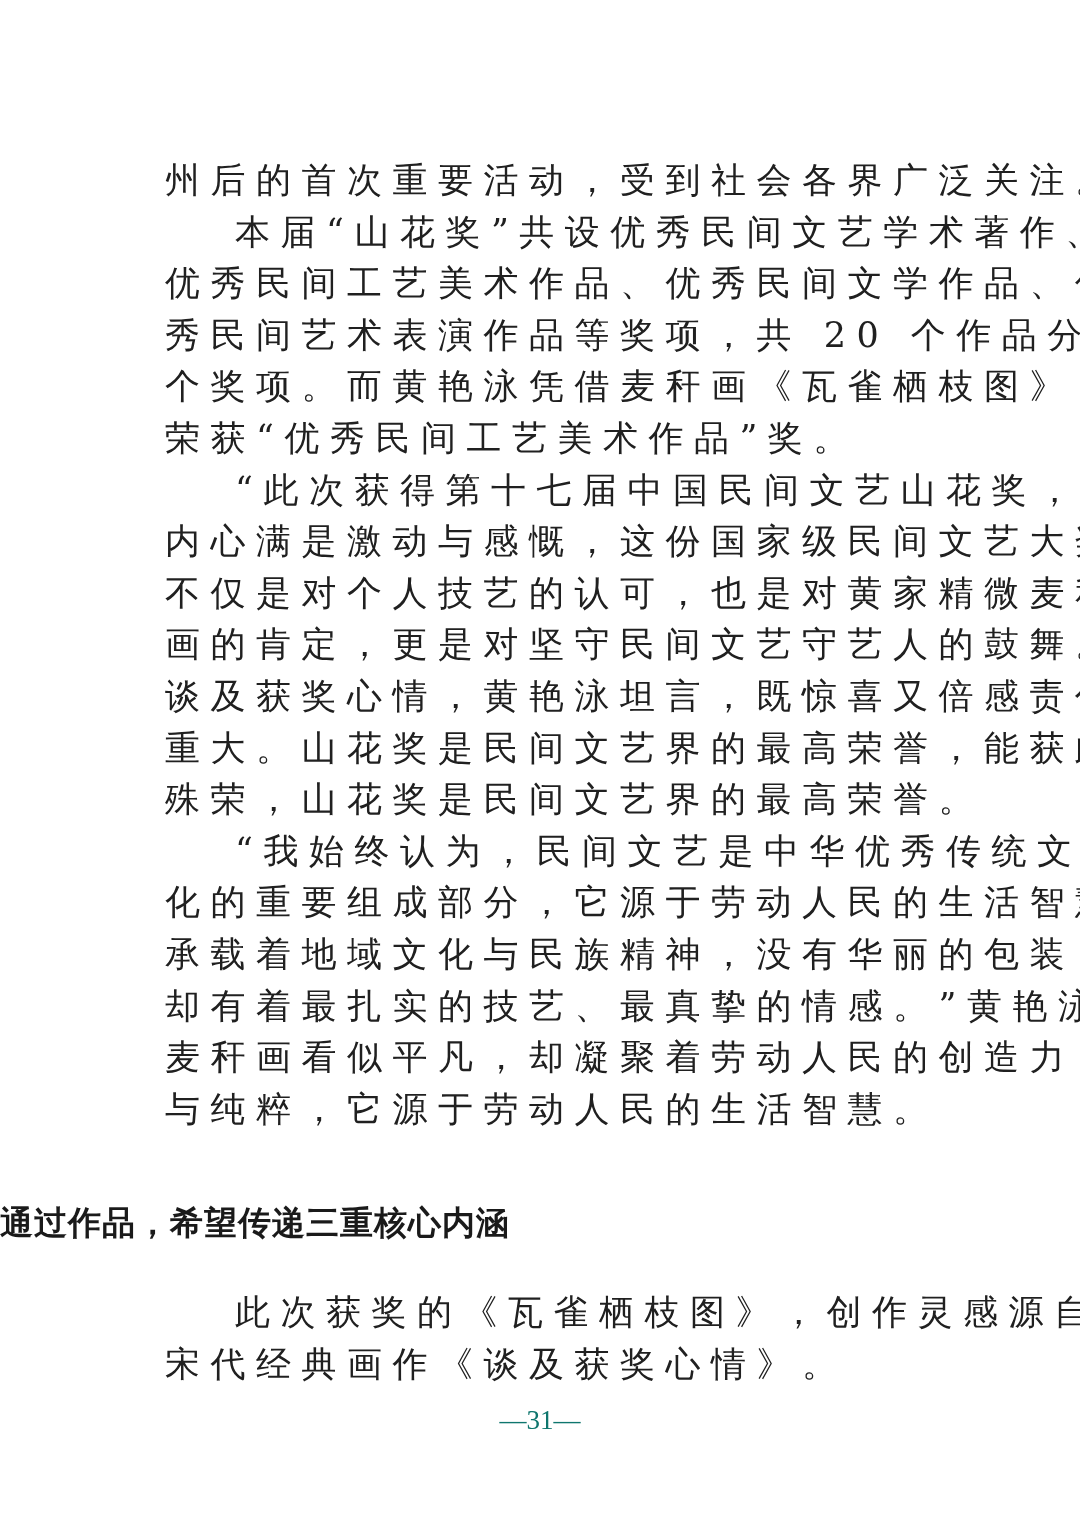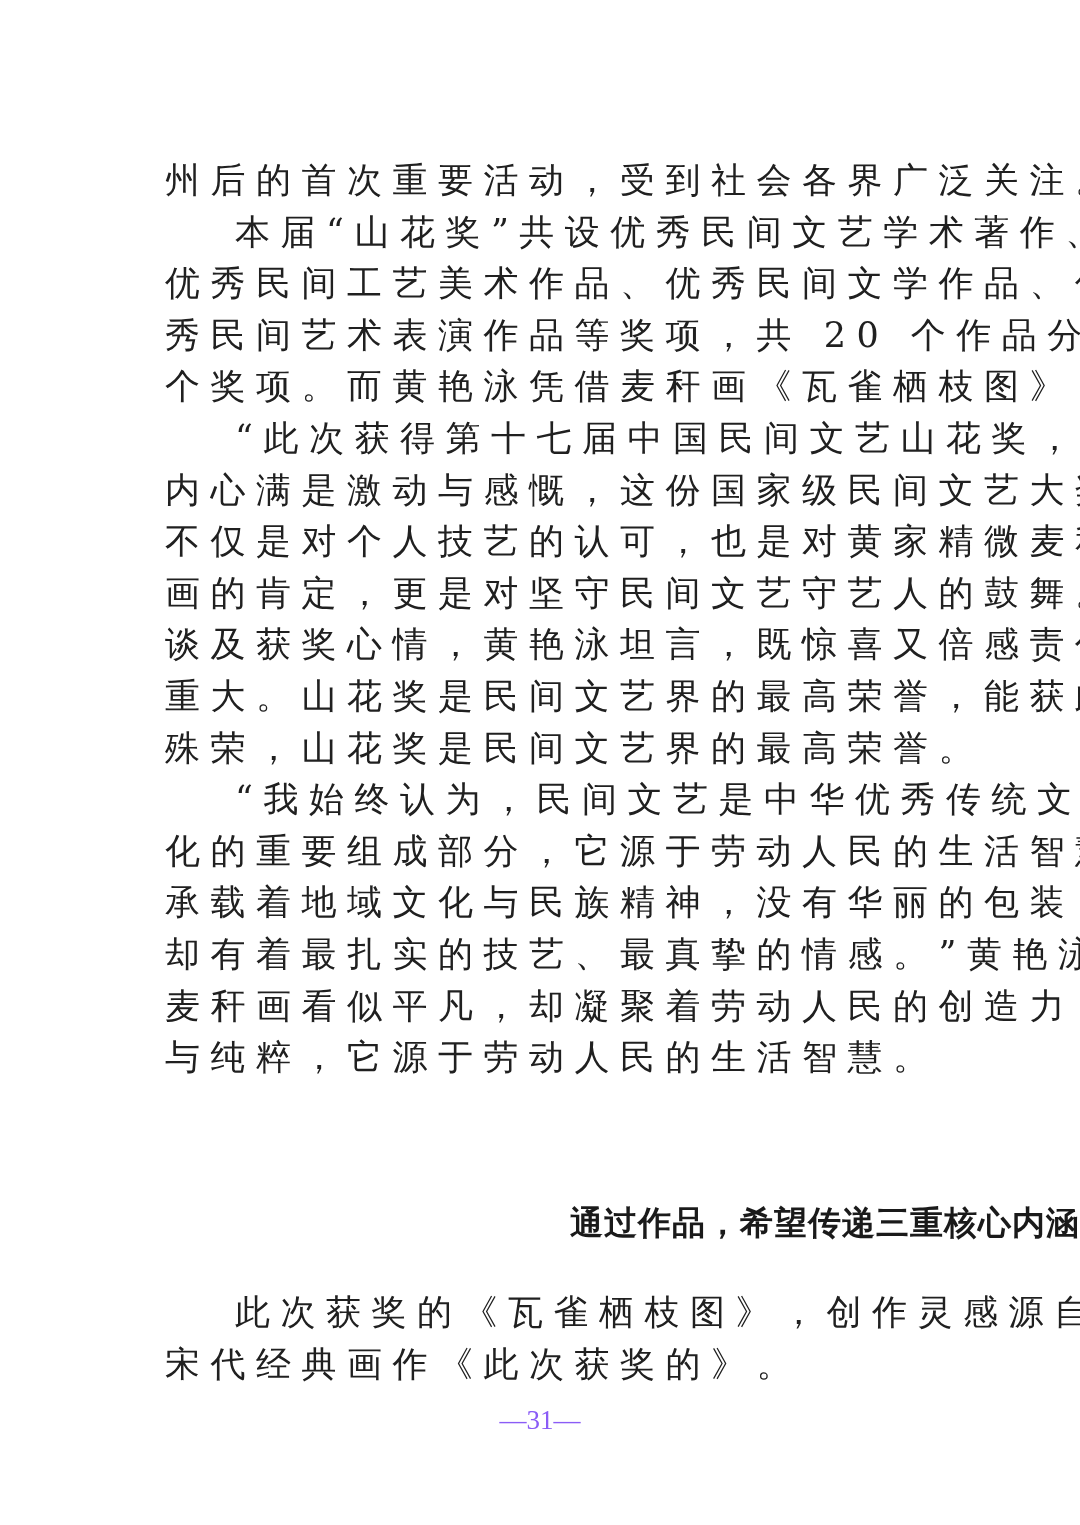--- a/index.html
+++ b/index.html
@@ -37,21 +37,21 @@
       color: #202020;
     }
     .line.indent {
       padding-left: 70px;
     }
     .heading {
       position: absolute;
       left: 0;
       width: 1080px;
       top: 1198px;
-      text-align: right;
+      text-align: left;
       font-family: "DejaVu Sans", "Liberation Sans", sans-serif;
       font-weight: bold;
       font-size: 33px;
       letter-spacing: 1px;
       color: #1a1a1a;
       line-height: 50px;
     }
     .after-heading {
       position: absolute;
       left: 165px;
@@ -59,40 +59,41 @@
       width: 760px;
     }
     .page-number {
       position: absolute;
       left: 0;
       width: 1080px;
       top: 1400px;
       text-align: center;
       font-family: "Liberation Serif", "DejaVu Serif", serif;
       font-size: 27px;
-      color: #8b5cf6;
+      color: #0f766e;
       line-height: 40px;
     }
   </style>
 </head>
 <body>
 
 <div class="page">
 
   <div class="body-text">
 
     <div>
       <div class="line">州后的首次重要活动，受到社会各界广泛关注。</div>
     </div>
 
     <div>
       <div class="line indent">本届“山花奖”共设优秀民间文艺学术著作、</div>
       <div class="line">优秀民间工艺美术作品、优秀民间文学作品、优</div>
       <div class="line">秀民间艺术表演作品等奖项，共 20 个作品分获各</div>
       <div class="line">个奖项。而黄艳泳凭借麦秆画《瓦雀栖枝图》，</div>
+      <div class="line">荣获“优秀民间工艺美术作品”奖。</div>
     </div>
 
     <div>
       <div class="line indent">“此次获得第十七届中国民间文艺山花奖，</div>
       <div class="line">内心满是激动与感慨，这份国家级民间文艺大奖，</div>
       <div class="line">不仅是对个人技艺的认可，也是对黄家精微麦秆</div>
       <div class="line">画的肯定，更是对坚守民间文艺守艺人的鼓舞。”</div>
       <div class="line">谈及获奖心情，黄艳泳坦言，既惊喜又倍感责任</div>
       <div class="line">重大。山花奖是民间文艺界的最高荣誉，能获此</div>
       <div class="line">殊荣，山花奖是民间文艺界的最高荣誉。</div>
@@ -105,18 +106,18 @@
       <div class="line">却有着最扎实的技艺、最真挚的情感。”黄艳泳说，</div>
       <div class="line">麦秆画看似平凡，却凝聚着劳动人民的创造力，</div>
       <div class="line">与纯粹，它源于劳动人民的生活智慧。</div>
     </div>
   </div>
 
   <div class="heading">通过作品，希望传递三重核心内涵</div>
 
   <div class="after-heading">
     <div class="line indent">此次获奖的《瓦雀栖枝图》，创作灵感源自</div>
-    <div class="line">宋代经典画作《此次获奖的》。</div>
+    <div class="line">宋代经典画作《谈及获奖心情》。</div>
   </div>
 
   <div class="page-number">—31—</div>
 
 </div>
 
 </body></html>

